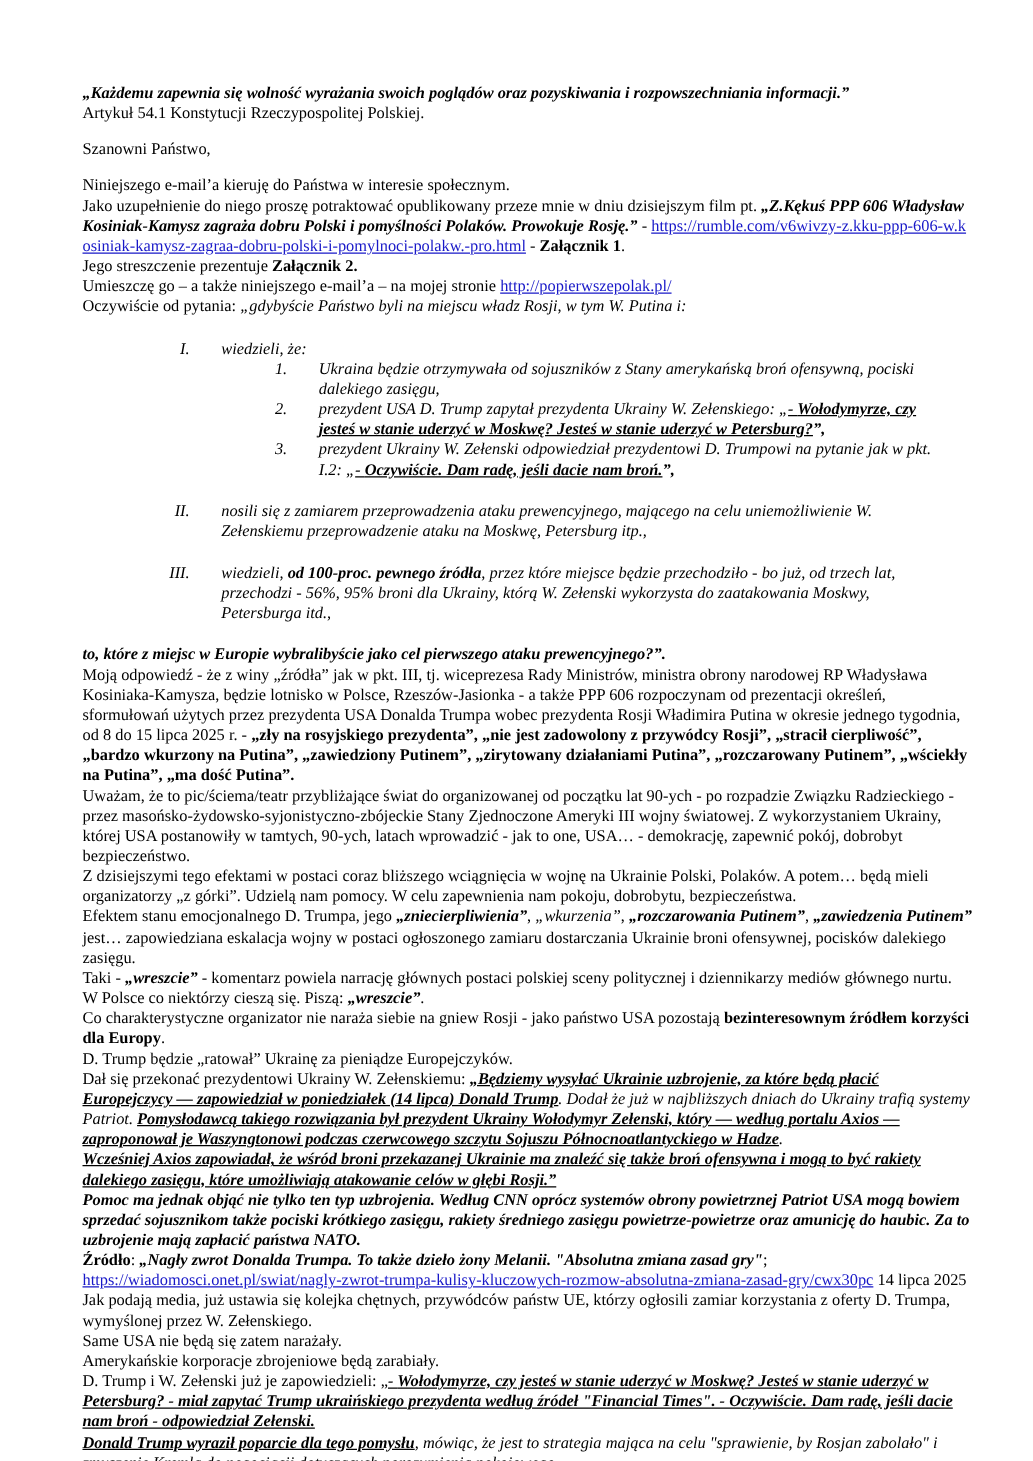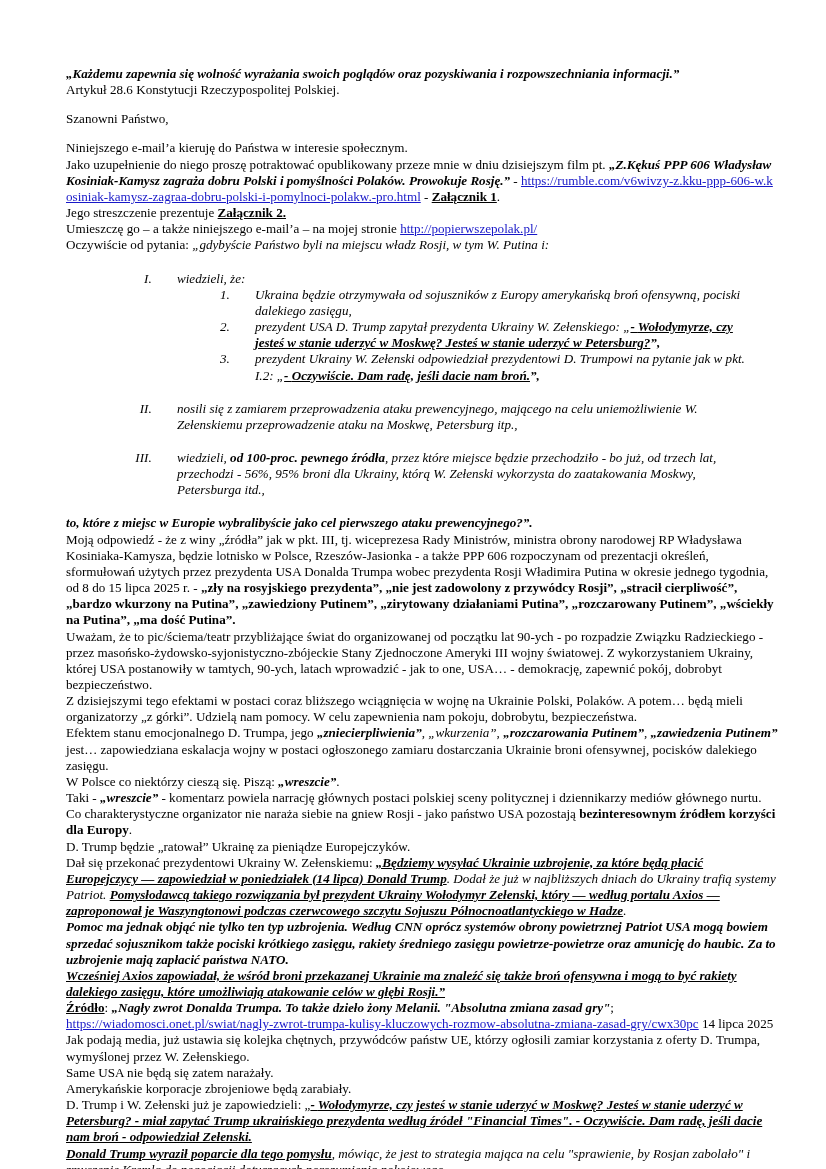--- a/index.html
+++ b/index.html
@@ -33,21 +33,21 @@
     padding: 0;
   }
   p.spacer {
     margin: 0;
     height: 13px;
   }
   .b  { font-weight: bold; }
   .i  { font-style: italic; }
   .bi { font-weight: bold; font-style: italic; }
   .biu { font-weight: bold; font-style: italic; text-decoration: underline; }
-  .bu  { font-weight: bold; text-decoration: underline; }
+  .bu  { font-weight: bold; }
   a.link, .link {
     color: #1818c8;
     word-break: break-all;
   }
   ol.level1 {
     list-style-type: upper-roman;
     margin: 0;
     padding-left: 0;
     list-style-position: outside;
     margin-left: 72px;
@@ -74,21 +74,21 @@
     font-style: italic;
   }
 </style>
 </head>
 <body>
 
 <div class="page">
   <div class="doc-body">
 
     <p class="line bi">„Każdemu zapewnia się wolność wyrażania swoich poglądów oraz pozyskiwania i rozpowszechniania informacji.”</p>
-    <p class="line">Artykuł 28.6 Konstytucji Rzeczypospolitej Polskiej.</p>
+    <p class="line">Artykuł 54.1 Konstytucji Rzeczypospolitej Polskiej.</p>
 
     <p class="spacer"></p>
 
     <p class="line">Szanowni Państwo,</p>
 
     <p class="spacer"></p>
 
     <p class="line">Niniejszego e-mail’a kieruję do Państwa w interesie społecznym.</p>
 
     <p class="line"><span>Jako uzupełnienie do niego proszę potraktować opublikowany przeze mnie w dniu dzisiejszym film pt. </span><span class="bi">„Z.Kękuś PPP 606 Władysław Kosiniak-Kamysz zagraża dobru Polski i pomyślności Polaków.  Prowokuje Rosję.”</span><span> - </span><a class="link" href="#">https://rumble.com/v6wivzy-z.kku-ppp-606-w.kosiniak-kamysz-zagraa-dobru-polski-i-pomylnoci-polakw.-pro.html</a><span> - </span><span class="bu">Załącznik 1</span><span>.</span></p>
@@ -96,53 +96,53 @@
     <p class="line"><span>Jego streszczenie prezentuje </span><span class="bu">Załącznik 2.</span></p>
 
     <p class="line"><span>Umieszczę go – a także niniejszego e-mail’a – na mojej stronie </span><a class="link" href="#">http://popierwszepolak.pl/</a></p>
 
     <p class="line"><span>Oczywiście od pytania: </span><span class="i">„gdybyście Państwo byli na miejscu władz Rosji, w tym W. Putina i:</span></p>
 
     <ol class="level1">
       <li>
         <span>wiedzieli, że:</span>
         <ol class="level2">
-          <li>Ukraina będzie otrzymywała od sojuszników z Europy amerykańską broń ofensywną, pociski dalekiego zasięgu,</li>
+          <li>Ukraina będzie otrzymywała od sojuszników z Stany amerykańską broń ofensywną, pociski dalekiego zasięgu,</li>
           <li><span>prezydent USA D. Trump zapytał prezydenta Ukrainy W. Zełenskiego: „</span><span class="biu">- </span><span class="biu">Wołodymyrze, czy jesteś w stanie uderzyć w Moskwę? Jesteś w stanie uderzyć w Petersburg?</span><span class="b">”,</span></li>
           <li><span>prezydent Ukrainy W. Zełenski odpowiedział prezydentowi D. Trumpowi na pytanie jak w pkt. I.2: „</span><span class="biu">- </span><span class="biu">Oczywiście. Dam radę, jeśli dacie nam broń.</span><span class="b">”,</span></li>
         </ol>
       </li>
       <li>nosili się z zamiarem przeprowadzenia ataku prewencyjnego, mającego na celu uniemożliwienie W. Zełenskiemu przeprowadzenie ataku na Moskwę, Petersburg itp.,</li>
       <li><span>wiedzieli, </span><span class="b">od 100-proc. pewnego źródła</span><span>, przez które miejsce będzie przechodziło - bo już, od trzech lat,  przechodzi -  56%, 95% broni dla Ukrainy, którą W. Zełenski wykorzysta do zaatakowania Moskwy, Petersburga itd.,</span></li>
     </ol>
 
     <p class="line bi">to, które z miejsc w Europie wybralibyście jako cel pierwszego ataku prewencyjnego?”.</p>
 
     <p class="line"><span>Moją odpowiedź - że z winy „źródła” jak w pkt. III, tj. wiceprezesa Rady Ministrów, ministra obrony narodowej RP Władysława Kosiniaka-Kamysza, będzie lotnisko w Polsce, Rzeszów-Jasionka - a także PPP 606 rozpoczynam od prezentacji określeń, sformułowań użytych przez prezydenta USA Donalda Trumpa wobec prezydenta Rosji Władimira Putina w  okresie jednego tygodnia, od 8 do 15 lipca 2025 r. - </span><span class="b">„zły na rosyjskiego prezydenta”, „nie jest zadowolony z przywódcy Rosji”, „stracił cierpliwość”, „bardzo wkurzony na Putina”, „zawiedziony Putinem”, „zirytowany działaniami Putina”, „rozczarowany Putinem”, „wściekły na Putina”,  „ma dość Putina”.</span></p>
 
     <p class="line">Uważam, że to pic/ściema/teatr przybliżające świat do organizowanej od początku lat 90-ych - po rozpadzie Związku Radzieckiego - przez masońsko-żydowsko-syjonistyczno-zbójeckie Stany Zjednoczone Ameryki III wojny światowej. Z wykorzystaniem Ukrainy, której USA postanowiły w tamtych, 90-ych, latach wprowadzić - jak to one, USA… - demokrację, zapewnić pokój, dobrobyt bezpieczeństwo.</p>
 
     <p class="line">Z dzisiejszymi tego efektami w postaci coraz bliższego wciągnięcia w wojnę na Ukrainie Polski, Polaków. A potem… będą mieli organizatorzy „z górki”. Udzielą nam pomocy. W celu zapewnienia nam pokoju, dobrobytu, bezpieczeństwa.</p>
 
     <p class="line"><span>Efektem stanu emocjonalnego D. Trumpa, jego </span><span class="bi">„zniecierpliwienia”</span><span>, </span><span class="i">„wkurzenia”</span><span>, </span><span class="bi">„rozczarowania Putinem”</span><span>, </span><span class="bi">„zawiedzenia Putinem”</span><span> jest… zapowiedziana eskalacja wojny w postaci ogłoszonego zamiaru dostarczania Ukrainie broni ofensywnej, pocisków dalekiego zasięgu.</span></p>
 
+    <p class="line"><span>Taki - </span><span class="bi">„wreszcie”</span><span> - komentarz powiela narrację głównych postaci polskiej sceny politycznej i dziennikarzy mediów głównego nurtu.</span></p>
+
     <p class="line"><span>W Polsce co niektórzy cieszą się. Piszą: </span><span class="bi">„wreszcie”</span><span>.</span></p>
-
-    <p class="line"><span>Taki - </span><span class="bi">„wreszcie”</span><span> - komentarz powiela narrację głównych postaci polskiej sceny politycznej i dziennikarzy mediów głównego nurtu.</span></p>
 
     <p class="line"><span>Co charakterystyczne organizator nie naraża siebie na gniew Rosji - jako państwo USA pozostają </span><span class="b">bezinteresownym źródłem korzyści dla Europy</span><span>.</span></p>
 
 
     <p class="line">D. Trump będzie „ratował” Ukrainę za pieniądze Europejczyków.</p>
 
     <p class="line"><span>Dał się przekonać prezydentowi Ukrainy W. Zełenskiemu: </span><span class="biu">„Będziemy wysyłać Ukrainie uzbrojenie, za które będą płacić Europejczycy — zapowiedział w poniedziałek (14 lipca) Donald Trump</span><span class="i">. Dodał że już w najbliższych dniach do Ukrainy trafią systemy Patriot.</span> <span class="biu">Pomysłodawcą takiego rozwiązania był prezydent Ukrainy Wołodymyr Zełenski, który — według portalu Axios — zaproponował je Waszyngtonowi podczas czerwcowego szczytu Sojuszu Północnoatlantyckiego w Hadze</span><span class="i">.</span></p>
 
+    <p class="line biu">Wcześniej Axios zapowiadał, że wśród broni przekazanej Ukrainie ma znaleźć się także broń ofensywna i mogą to być rakiety dalekiego zasięgu, które umożliwiają atakowanie celów w głębi Rosji.”</p>
+
     <p class="line bi">Pomoc ma jednak objąć nie tylko ten typ uzbrojenia. Według CNN oprócz systemów obrony powietrznej Patriot USA mogą bowiem sprzedać sojusznikom także pociski krótkiego zasięgu, rakiety średniego zasięgu powietrze-powietrze oraz amunicję do haubic. Za to uzbrojenie mają zapłacić państwa NATO.</p>
-
-    <p class="line biu">Wcześniej Axios zapowiadał, że wśród broni przekazanej Ukrainie ma znaleźć się także broń ofensywna i mogą to być rakiety dalekiego zasięgu, które umożliwiają atakowanie celów w głębi Rosji.”</p>
 
     <p class="line"><span class="bu">Źródło</span><span>: </span><span class="bi">„Nagły zwrot Donalda Trumpa.  To także dzieło żony Melanii. "Absolutna zmiana zasad gry"</span><span>;</span></p>
 
     <p class="line"><a class="link" href="#">https://wiadomosci.onet.pl/swiat/nagly-zwrot-trumpa-kulisy-kluczowych-rozmow-absolutna-zmiana-zasad-gry/cwx30pc</a><span> 14 lipca 2025</span></p>
 
     <p class="line">Jak podają media, już ustawia się kolejka chętnych, przywódców państw UE, którzy ogłosili zamiar korzystania z oferty D. Trumpa, wymyślonej przez W. Zełenskiego.</p>
 
 
     <p class="line">Same USA nie będą się zatem narażały.</p>
 

